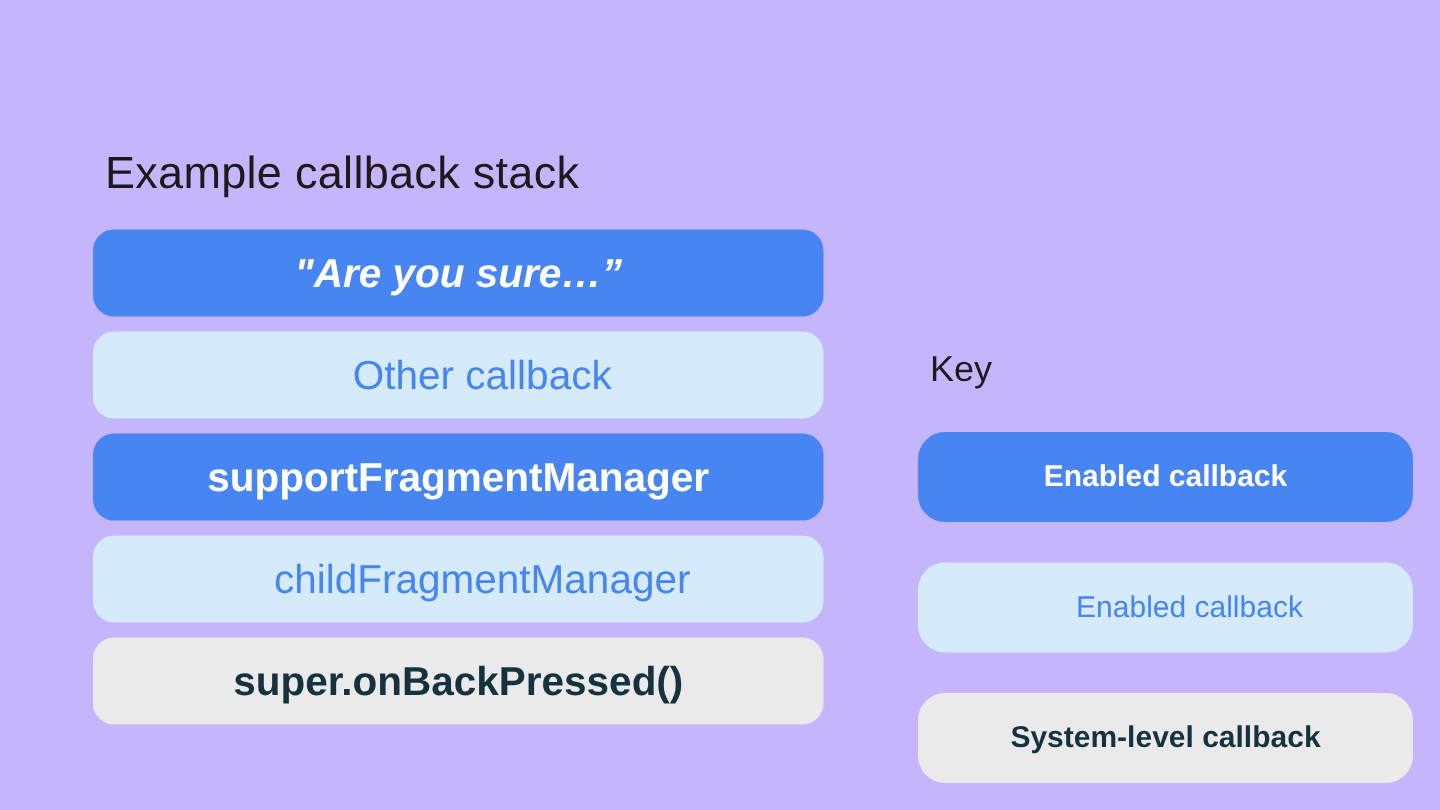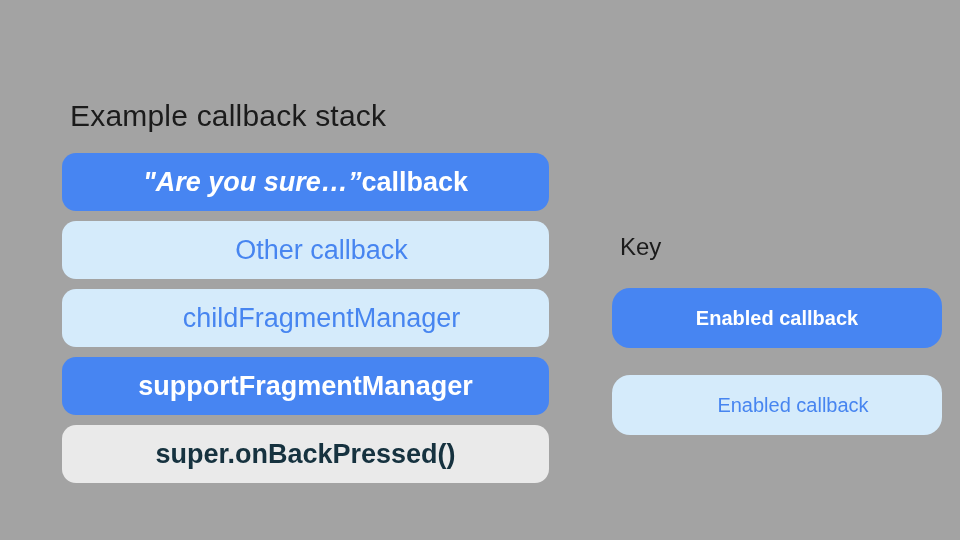--- a/index.html
+++ b/index.html
@@ -5,21 +5,21 @@
   html, body {
     margin: 0;
     padding: 0;
     background: #ffffff;
     font-family: "Liberation Sans", sans-serif;
   }
   .canvas {
     position: relative;
     width: 960px;
     height: 540px;
-    background: #a3a3a3;
+    background: #c4b5fd;
     overflow: hidden;
   }
   .title {
     position: absolute;
     left: 70px;
     top: 99px;
     margin: 0;
     font-size: 30px;
     font-weight: 500;
     color: #1b1b1b;
@@ -85,39 +85,41 @@
 </head>
 <body>
 
 <div class="canvas">
 
   <h1 class="title">Example callback stack</h1>
 
   <div class="stack">
     <div class="box enabled">
         <span class="quote-italic">"Are you sure…”</span>
-        <span> callback</span>
       </div>
     <div class="box disabled">
         <span>Other callback</span>
       </div>
+    <div class="box enabled">
+        <span>supportFragmentManager</span>
+      </div>
     <div class="box disabled">
         <span>childFragmentManager</span>
-      </div>
-    <div class="box enabled">
-        <span>supportFragmentManager</span>
       </div>
     <div class="box system">
         <span>super.onBackPressed()</span>
       </div>
   </div>
 
   <div class="key">
     <div class="key-heading">Key</div>
     <div class="box enabled">
         <span>Enabled callback</span>
       </div>
     <div class="box disabled">
         <span>Enabled callback</span>
       </div>
+    <div class="box system">
+        <span>System-level callback</span>
+      </div>
   </div>
 
 </div>
 
 </body></html>

